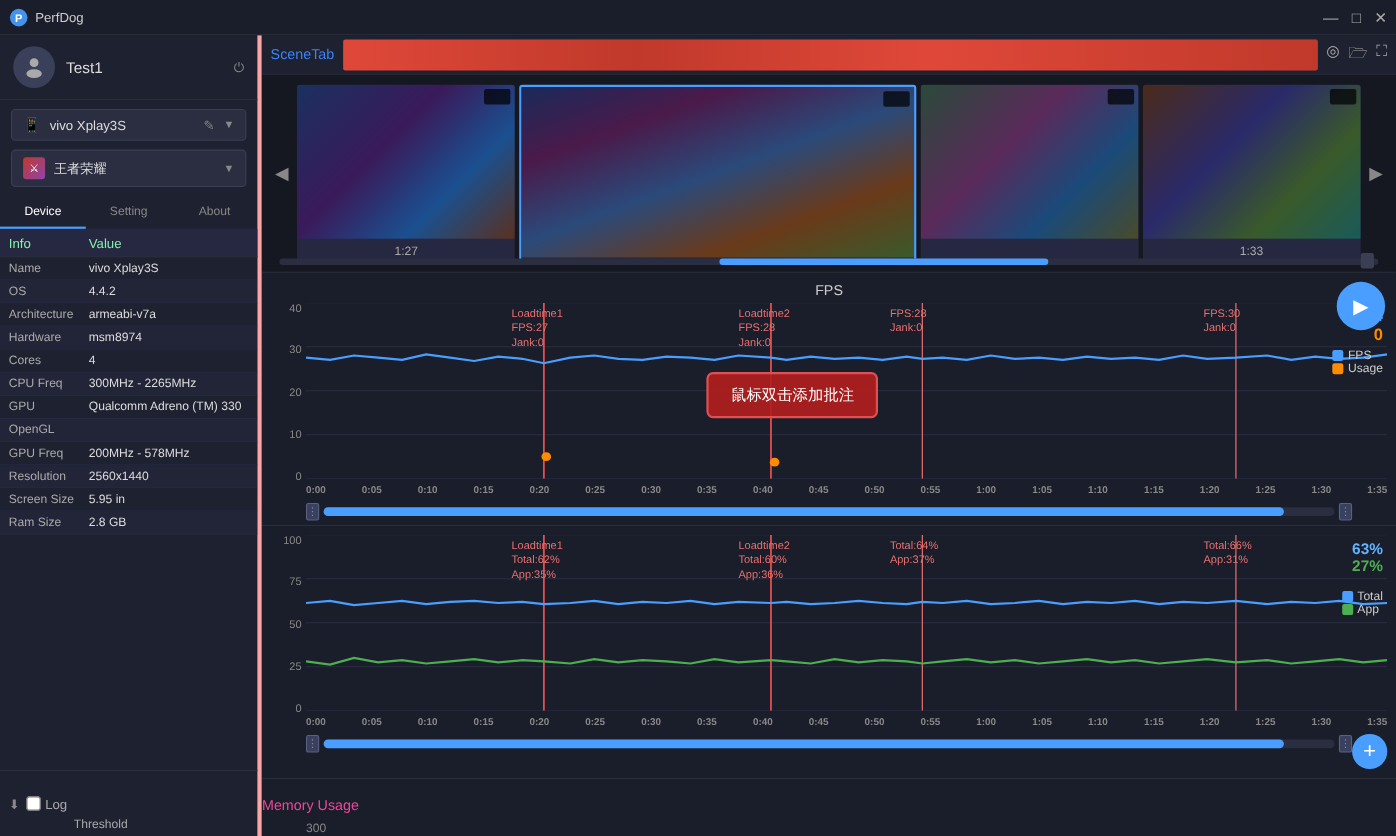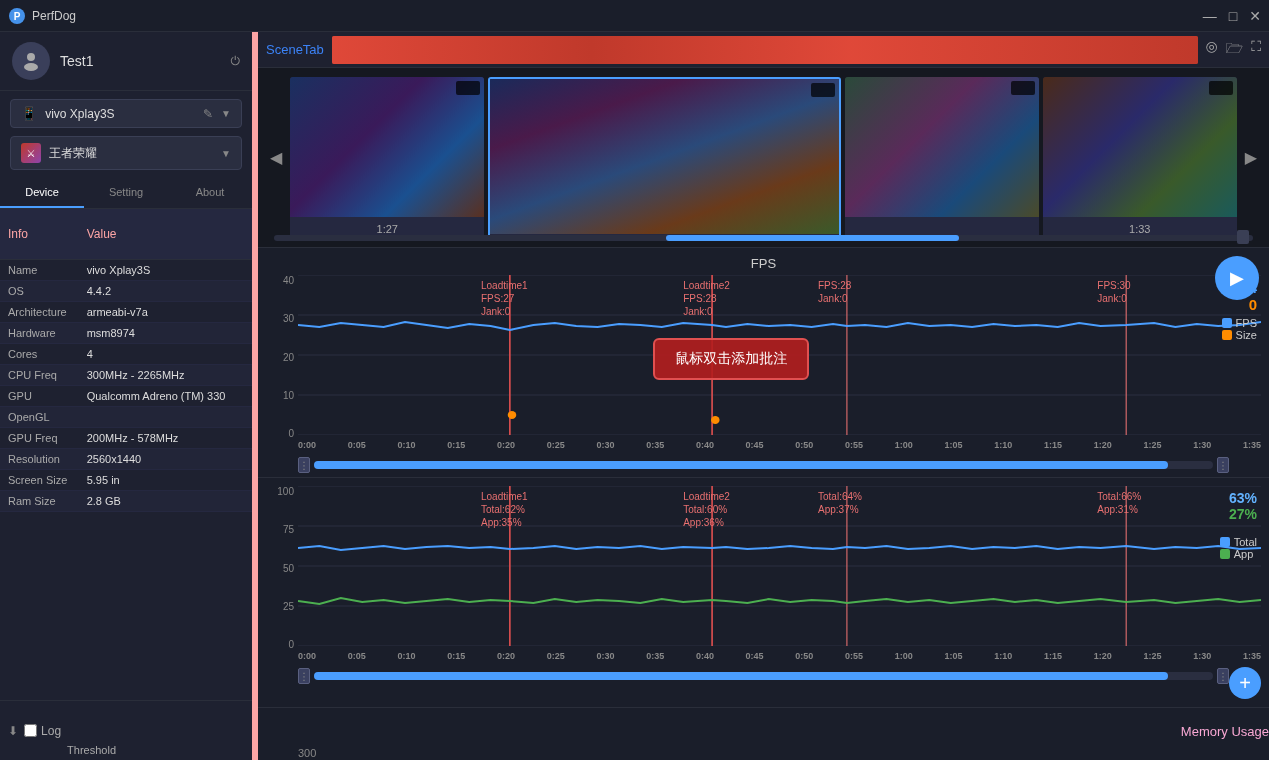--- a/index.html
+++ b/index.html
@@ -20,25 +20,25 @@
 
     
     #main {
       display: flex;
       flex: 1;
       overflow: hidden;
     }
 
     
     #sidebar {
-      width: 258px;
+      width: 238px;
       background: #1e2130;
       display: flex;
       flex-direction: column;
-      border-right: 6px solid #fca5a5;
+      border-right: 4px solid #fca5a5;
       flex-shrink: 0;
     }
 
     .sidebar-top {
       padding: 10px 12px;
       border-bottom: 1px solid #2a2e3a;
       display: flex;
       align-items: center;
       gap: 10px;
     }
@@ -113,22 +113,22 @@
       flex: 1;
       overflow-y: auto;
     }
     .info-table::-webkit-scrollbar { width: 4px; }
     .info-table::-webkit-scrollbar-track { background: #1e2130; }
     .info-table::-webkit-scrollbar-thumb { background: #3a3f55; }
 
     .info-header {
       display: flex;
       background: #252840;
-      padding: 18px 8px;
-      color: #fca5a5;
+      padding: 5px 8px;
+      color: #86efac;
       font-size: 12px;
       border-bottom: 1px solid #2a2e3a;
     }
     .info-header .col-info { flex: 1; }
     .info-header .col-value { flex: 2; }
 
     .info-row {
       display: flex;
       padding: 4px 8px;
       border-bottom: 1px solid #252840;
@@ -426,22 +426,22 @@
       align-items: center;
       justify-content: center;
       cursor: pointer;
       font-size: 20px;
       color: #fff;
       z-index: 10;
     }
 
     
     .memory-title {
-      text-align: right;
-      color: #f9a8d4;
+      text-align: left;
+      color: #ec4899;
       font-size: 13px;
       padding: 8px 0 4px;
     }
 
     .grid-line {
       stroke: #2a2e40;
       stroke-width: 1;
     }
   </style>
 </head>
@@ -670,21 +670,21 @@
               <div class="val2" style="color:#ff8c00;font-size:15px;font-weight:bold;">0</div>
             </div>
             
             <div style="position:absolute;right:4px;top:42px;">
               <div class="legend-item">
                 <div class="legend-dot" style="background:#4a9eff;"></div>
                 <span>FPS</span>
               </div>
               <div class="legend-item">
                 <div class="legend-dot" style="background:#ff8c00;"></div>
-                <span>Size</span>
+                <span>Usage</span>
               </div>
             </div>
             
             <div class="chart-x-axis" style="font-size:9px;">
               <span>0:00</span>
                 <span>0:05</span>
                 <span>0:10</span>
                 <span>0:15</span>
                 <span>0:20</span>
                 <span>0:25</span>

